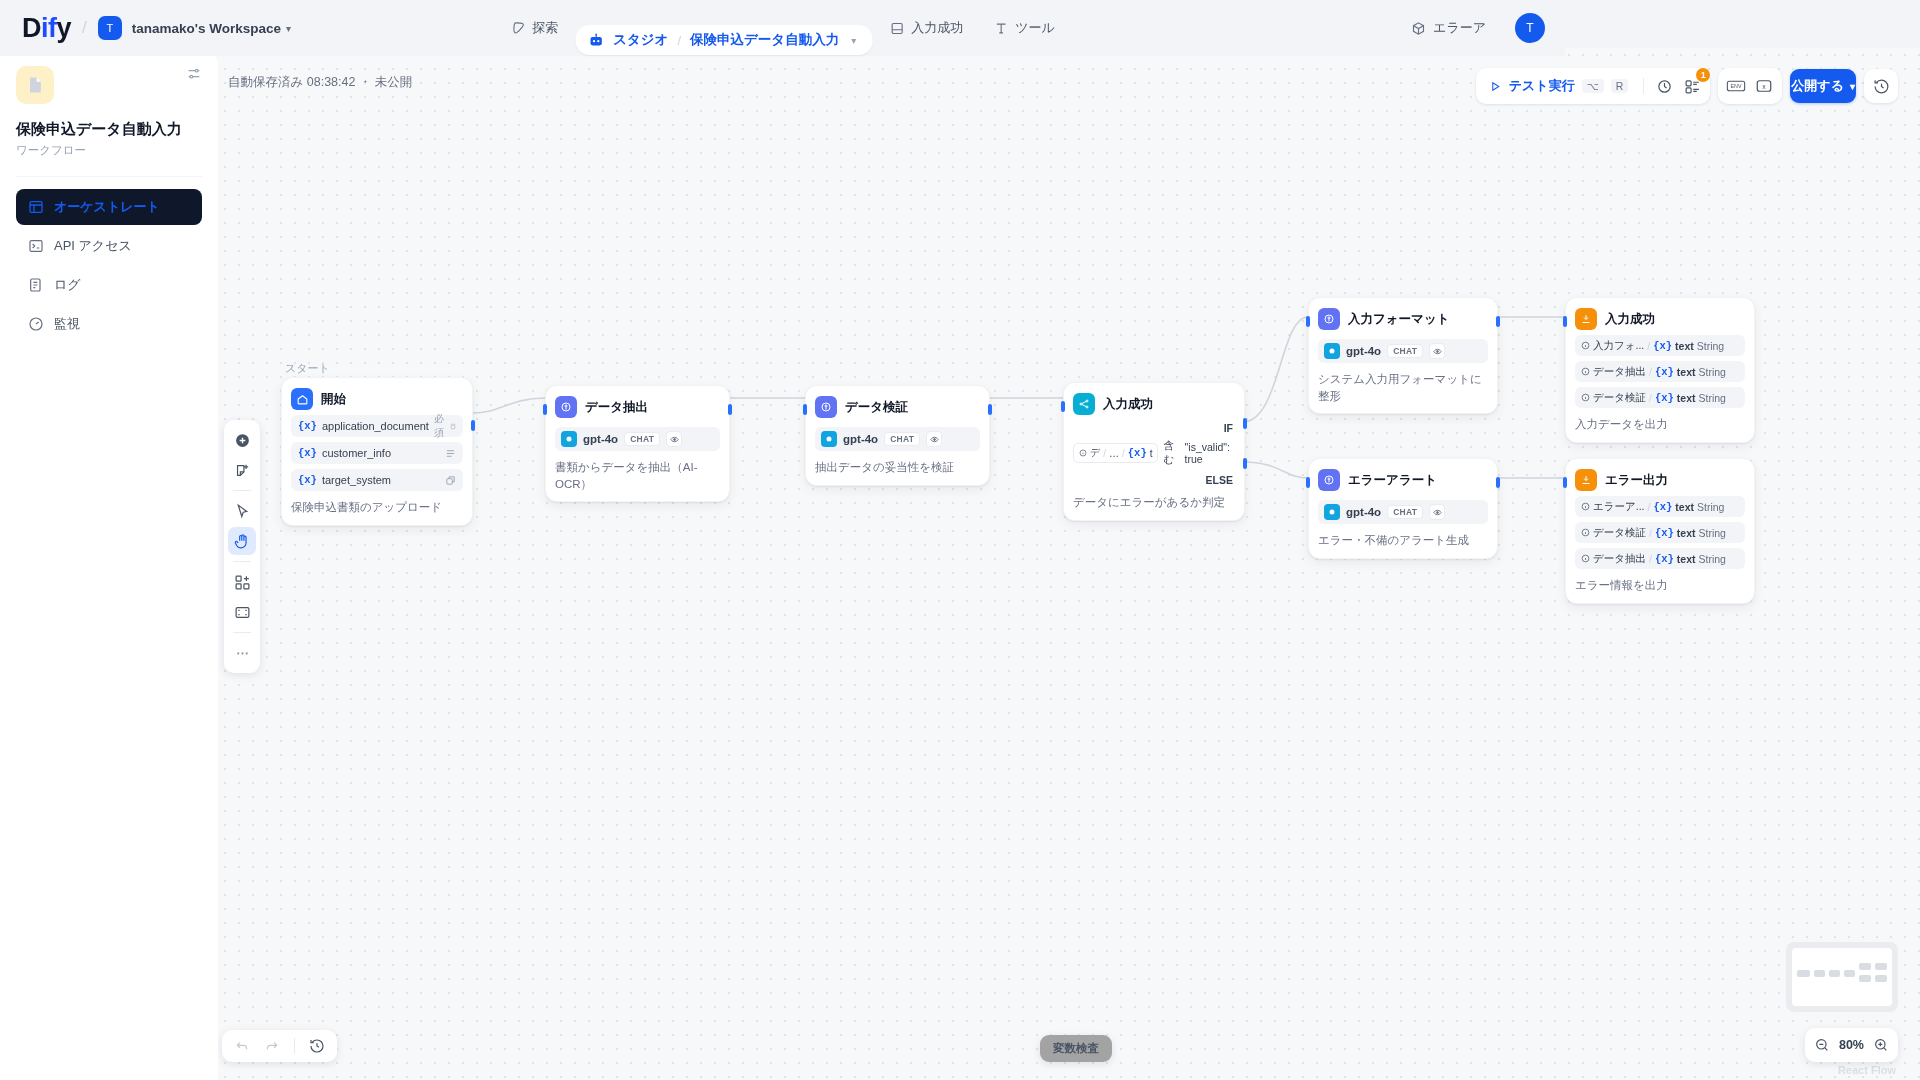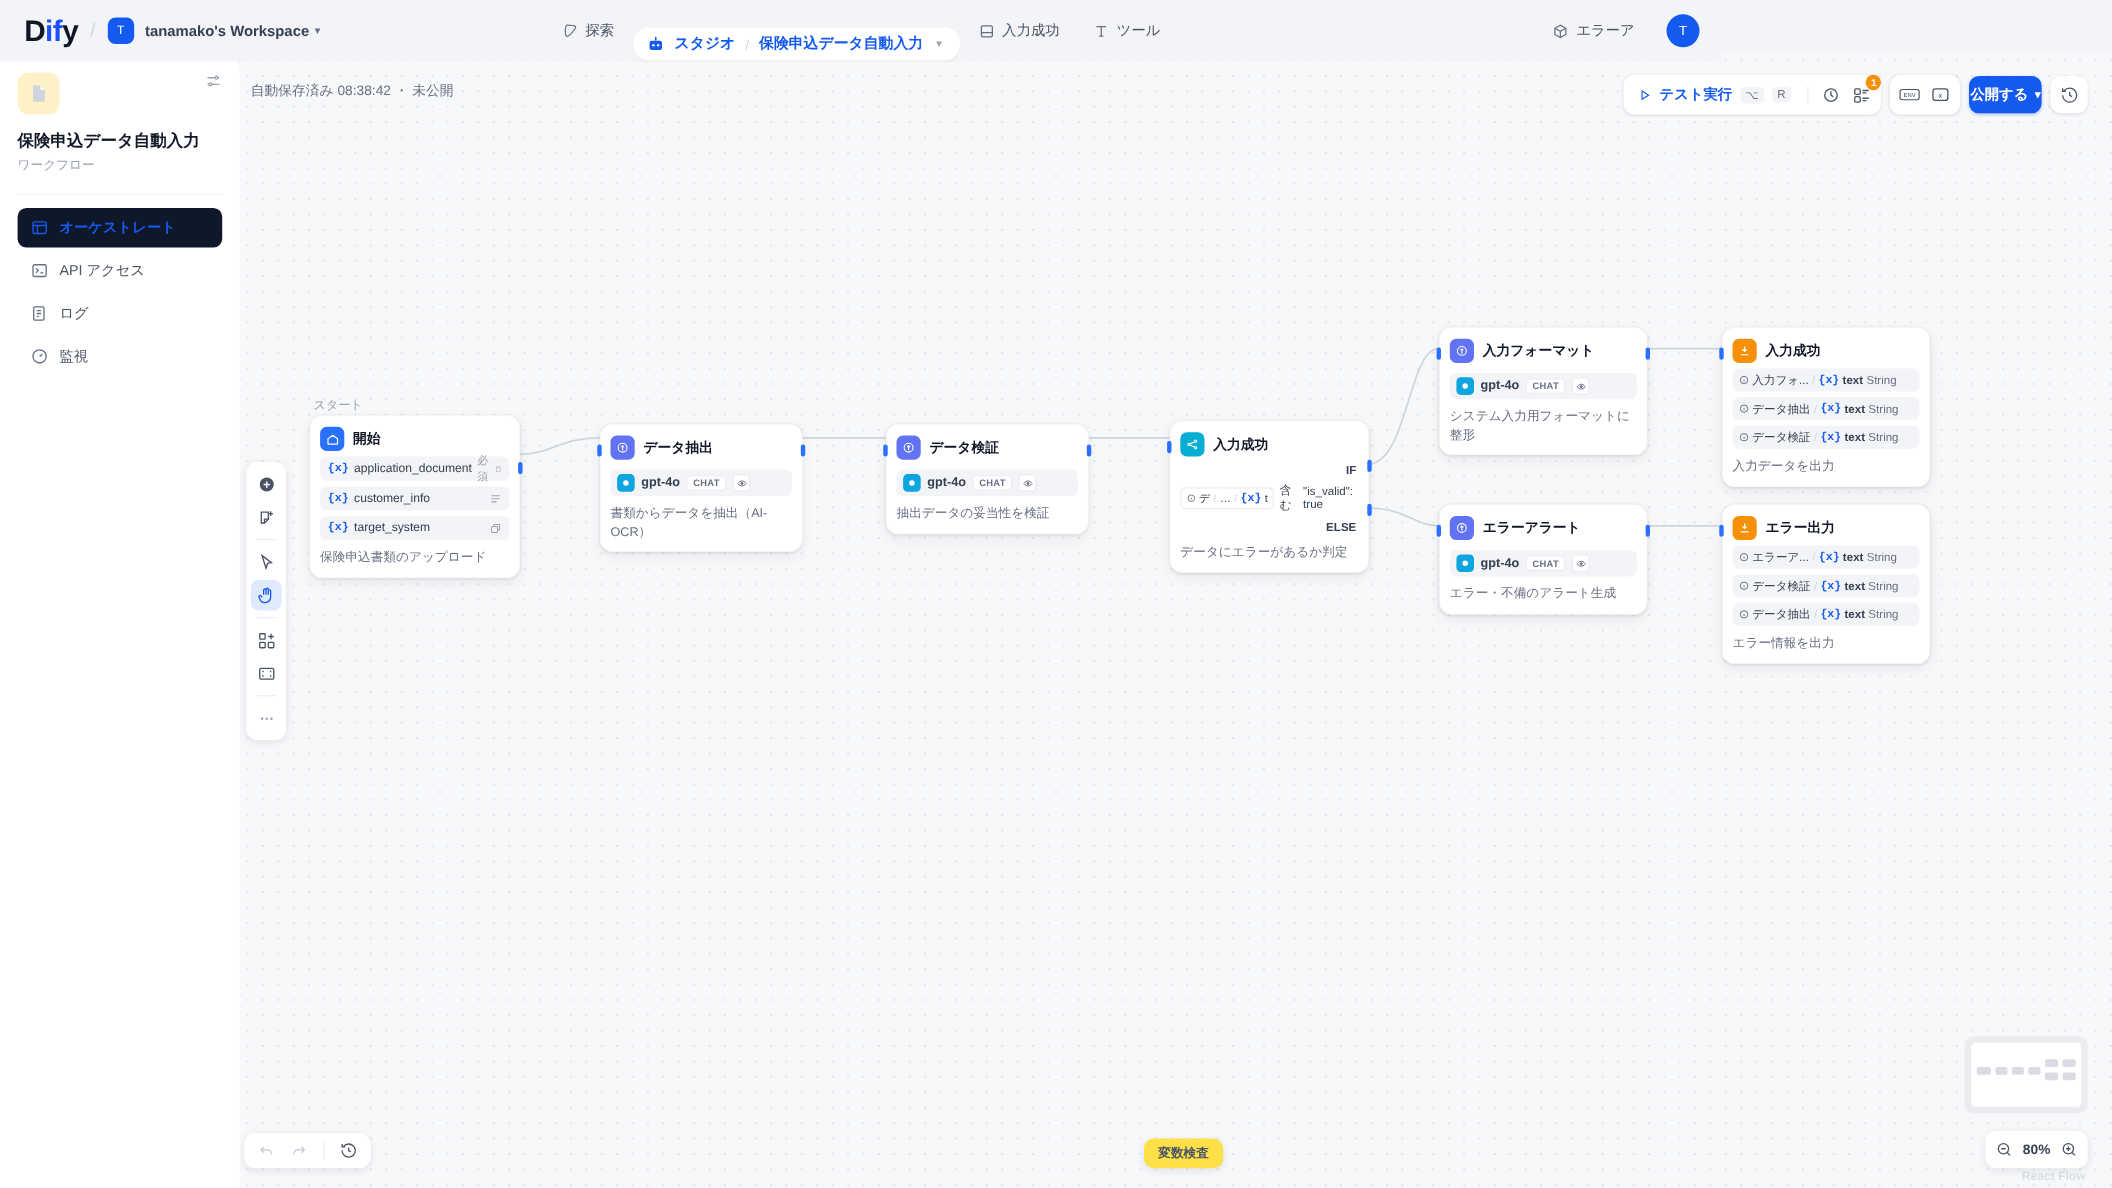--- a/index.html
+++ b/index.html
@@ -162,21 +162,21 @@
   .handle { position: absolute; width: 4px; height: 11px; border-radius: 2px; background: #2970ff; }
 
   
   .undo-bar {
     position: absolute; left: 222px; bottom: 18px; background: #fff; border-radius: 10px;
     box-shadow: 0 2px 8px rgba(16,24,40,.1); height: 32px; display: flex; align-items: center;
     padding: 0 6px; gap: 2px; z-index: 22;
   }
   .ub-btn { width: 28px; height: 26px; display: flex; align-items: center; justify-content: center; border-radius: 6px; }
   .varinspect {
-    position: absolute; left: 1040px; bottom: 18px; background: #fde047; border-radius: 9px;
+    position: absolute; left: 1040px; bottom: 18px; background: #a3a3a3; border-radius: 9px;
     box-shadow: 0 2px 8px rgba(16,24,40,.1); padding: 6px 13px; font-size: 11.5px;
     font-weight: 600; color: #495464; z-index: 22;
   }
   .minimap {
     position: absolute; right: 22px; bottom: 68px; width: 112px; height: 70px;
     background: #eaecf0; border-radius: 8px; padding: 6px; z-index: 22;
   }
   .minimap-inner { width: 100%; height: 100%; background: #fff; border-radius: 4px; position: relative; }
   .mm-node { position: absolute; background: #d9dce2; border-radius: 2px; height: 7px; }
   .zoombar {

